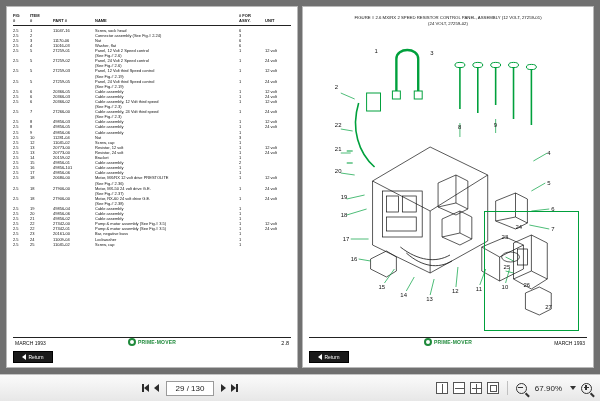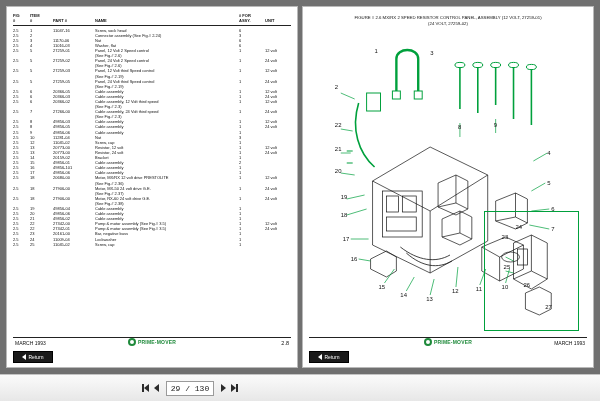--- a/index.html
+++ b/index.html
@@ -110,21 +110,21 @@
   }
   svg.fig { position:absolute; left:0; top:0; width:100%; height:100%; }
 
   
   .toolbar {
     position:absolute; left:0; bottom:0; width:600px; height:27px;
     background:linear-gradient(#fbfbfb,#e7e7e7);
     border-top:1px solid #c4c4c4;
     display:flex; align-items:center;
   }
-  .tb-left { margin-left:140px; display:flex; align-items:center; font-family:Liberation Mono, monospace;}
+  .tb-left { margin-left:140px; display:flex; align-items:center; }
   .tb-btn {
     width:11px; height:12px; display:flex; align-items:center; justify-content:center;
     color:#333; font-size:8px; line-height:1;
     cursor:default;
   }
   .nav-ico { width:0;height:0; }
   .tri-l { border-top:4px solid transparent;border-bottom:4px solid transparent;border-right:5px solid #2b2b2b; }
   .tri-r { border-top:4px solid transparent;border-bottom:4px solid transparent;border-left:5px solid #2b2b2b; }
   .bar-v { width:2px; height:8px; background:#2b2b2b; }
   .pagebox {
@@ -691,13 +691,38 @@
     <div class="pagebox">29 / 130</div>
     <div class="tb-btn" title="Next page">
       <span class="nav-ico tri-r"></span>
     </div>
     <div class="tb-btn" title="Last page">
       <span class="nav-ico tri-r"></span>
       <span class="bar-v"></span>
     </div>
   </div>
 
+  <div class="tb-right">
+    <div class="view-ico">
+        <i style="left:5px;top:1px;width:1px;height:9px;"></i>
+      </div>
+    <div class="view-ico">
+        <i style="left:1px;top:5px;width:9px;height:1px;"></i>
+      </div>
+    <div class="view-ico">
+        <i style="left:5px;top:1px;width:1px;height:9px;"></i>
+        <i style="left:1px;top:5px;width:9px;height:1px;"></i>
+      </div>
+    <div class="view-ico">
+        <i style="left:2px;top:2px;width:7px;height:7px;background:transparent;border:1px solid #555;"></i>
+      </div>
+    <span class="sep"></span>
+    <div class="magn" title="Zoom out">
+        <span></span>
+      </div>
+    <span class="zoom-label">67.90%</span>
+    <span class="chev"></span>
+    <div class="magn plus" title="Zoom in">
+        <span></span>
+        <b></b>
+      </div>
+  </div>
 </div>
 
 </body></html>

